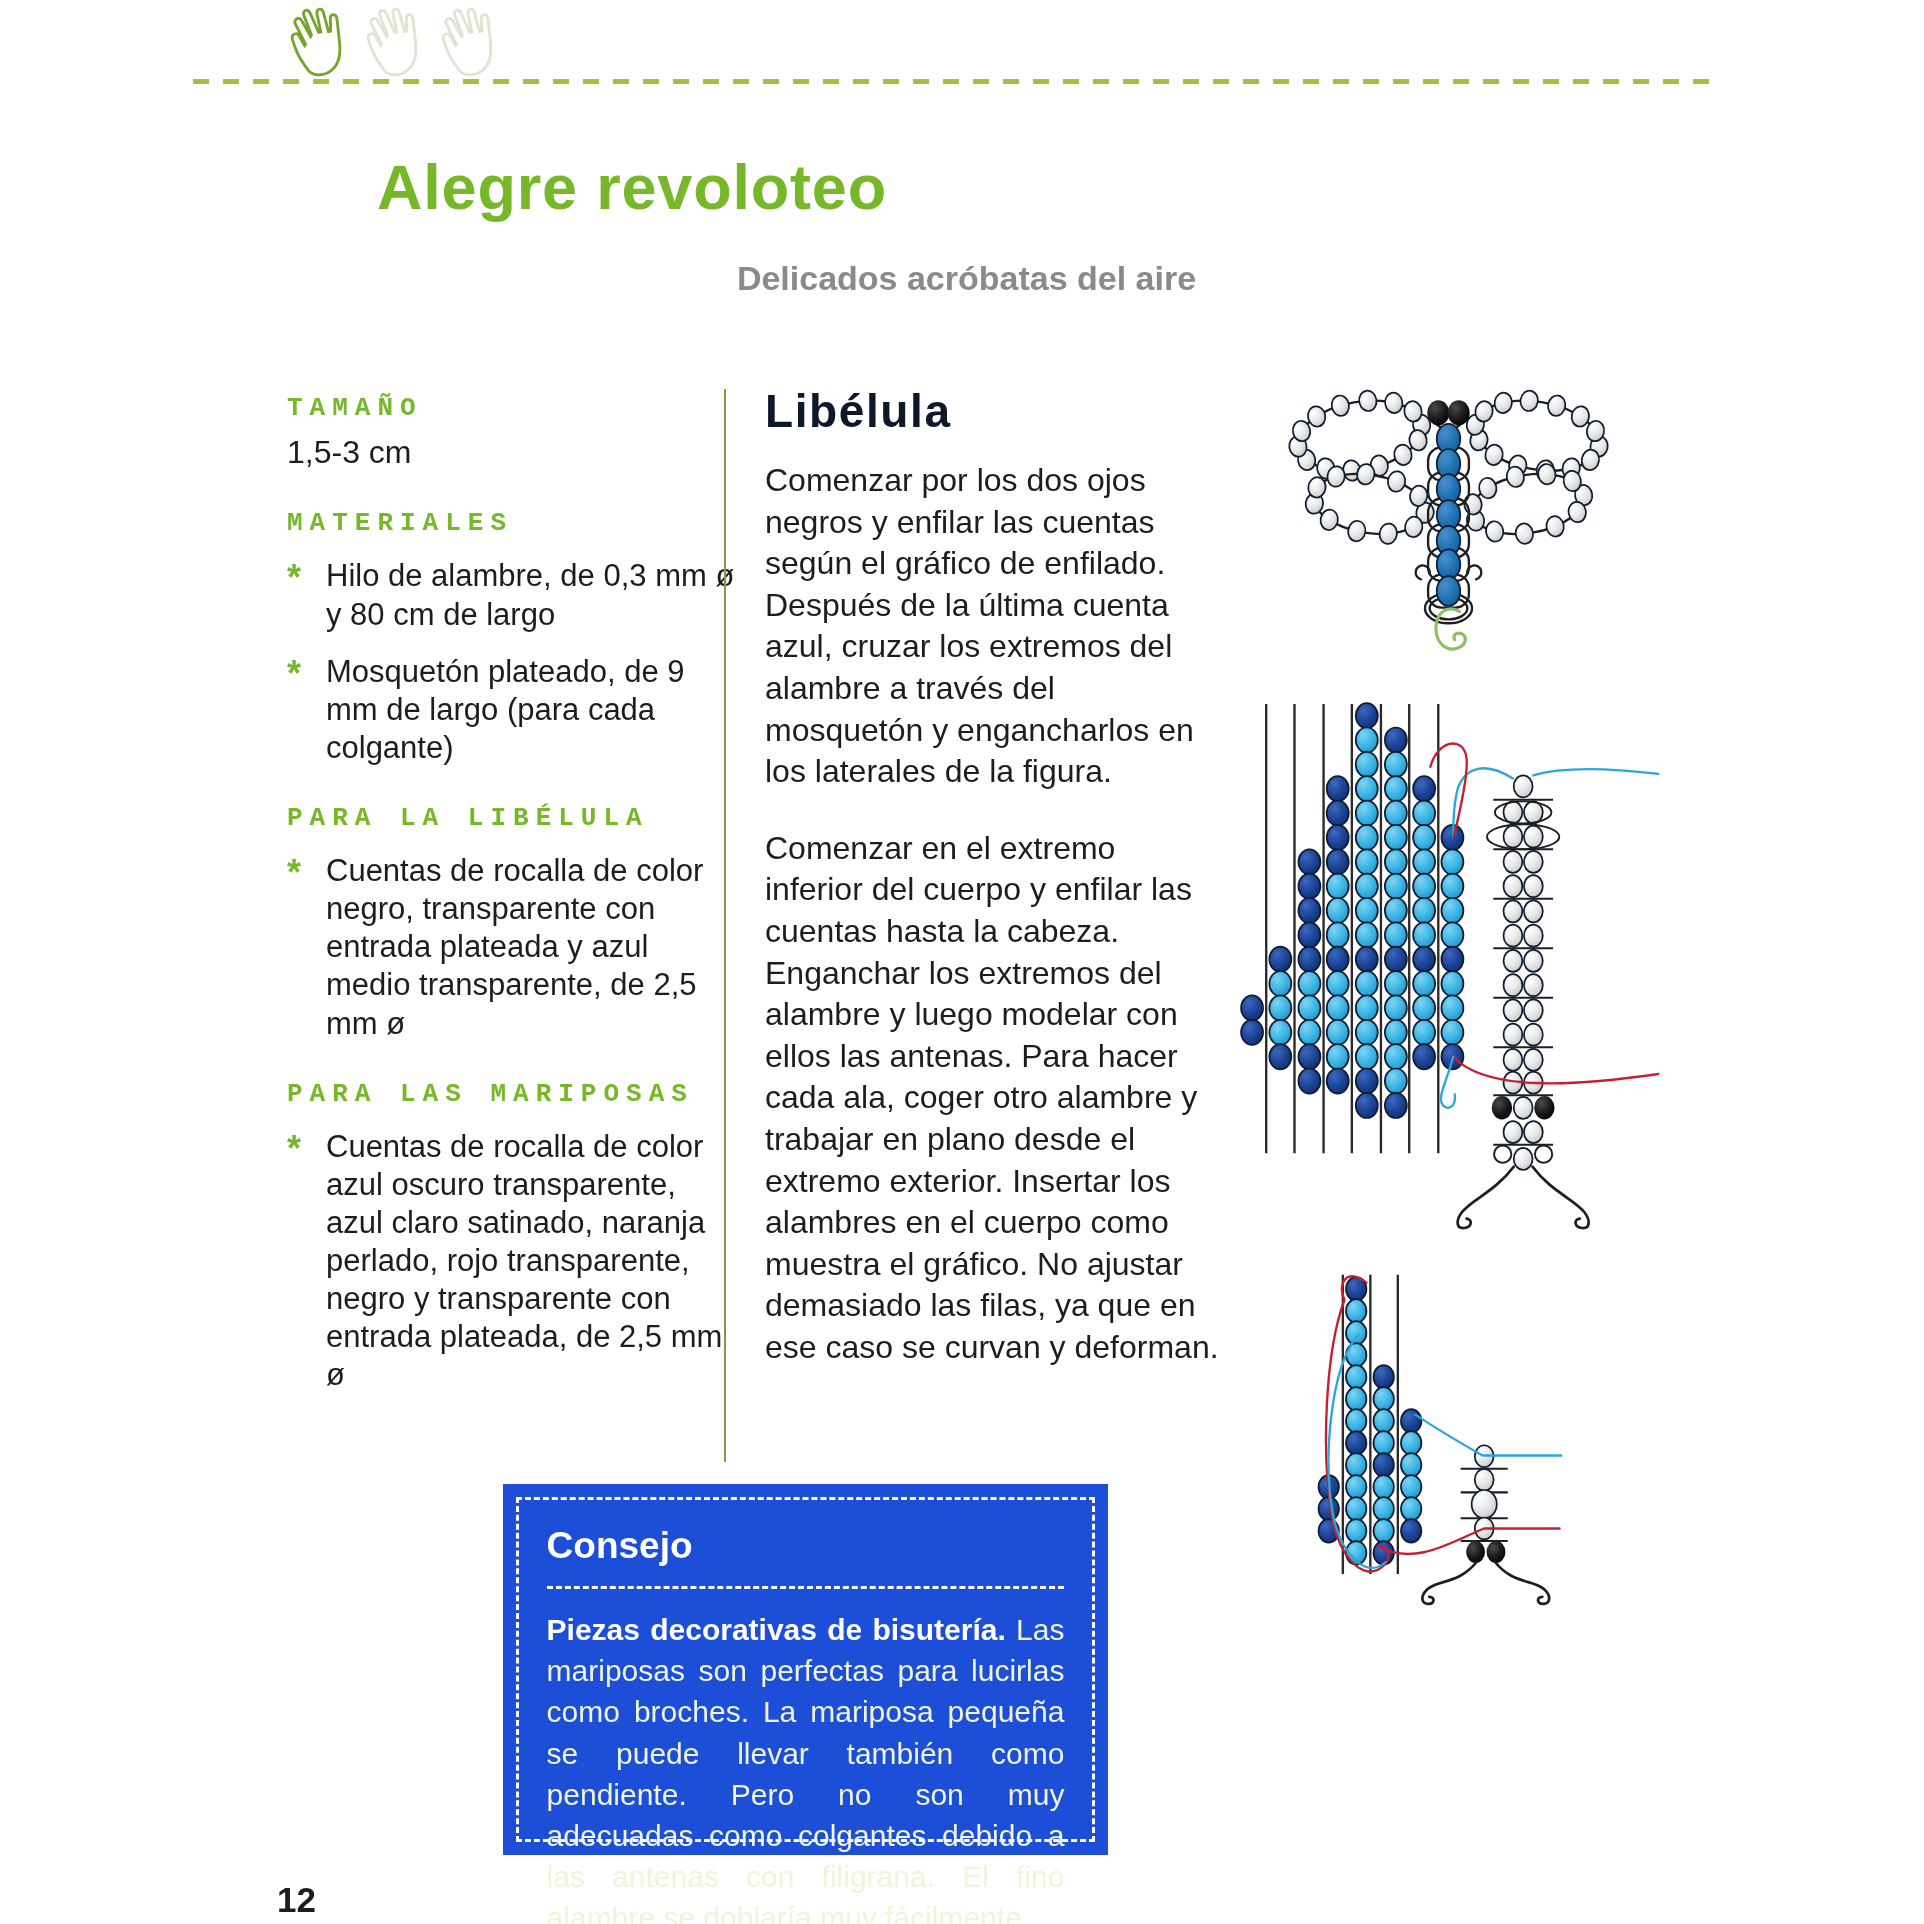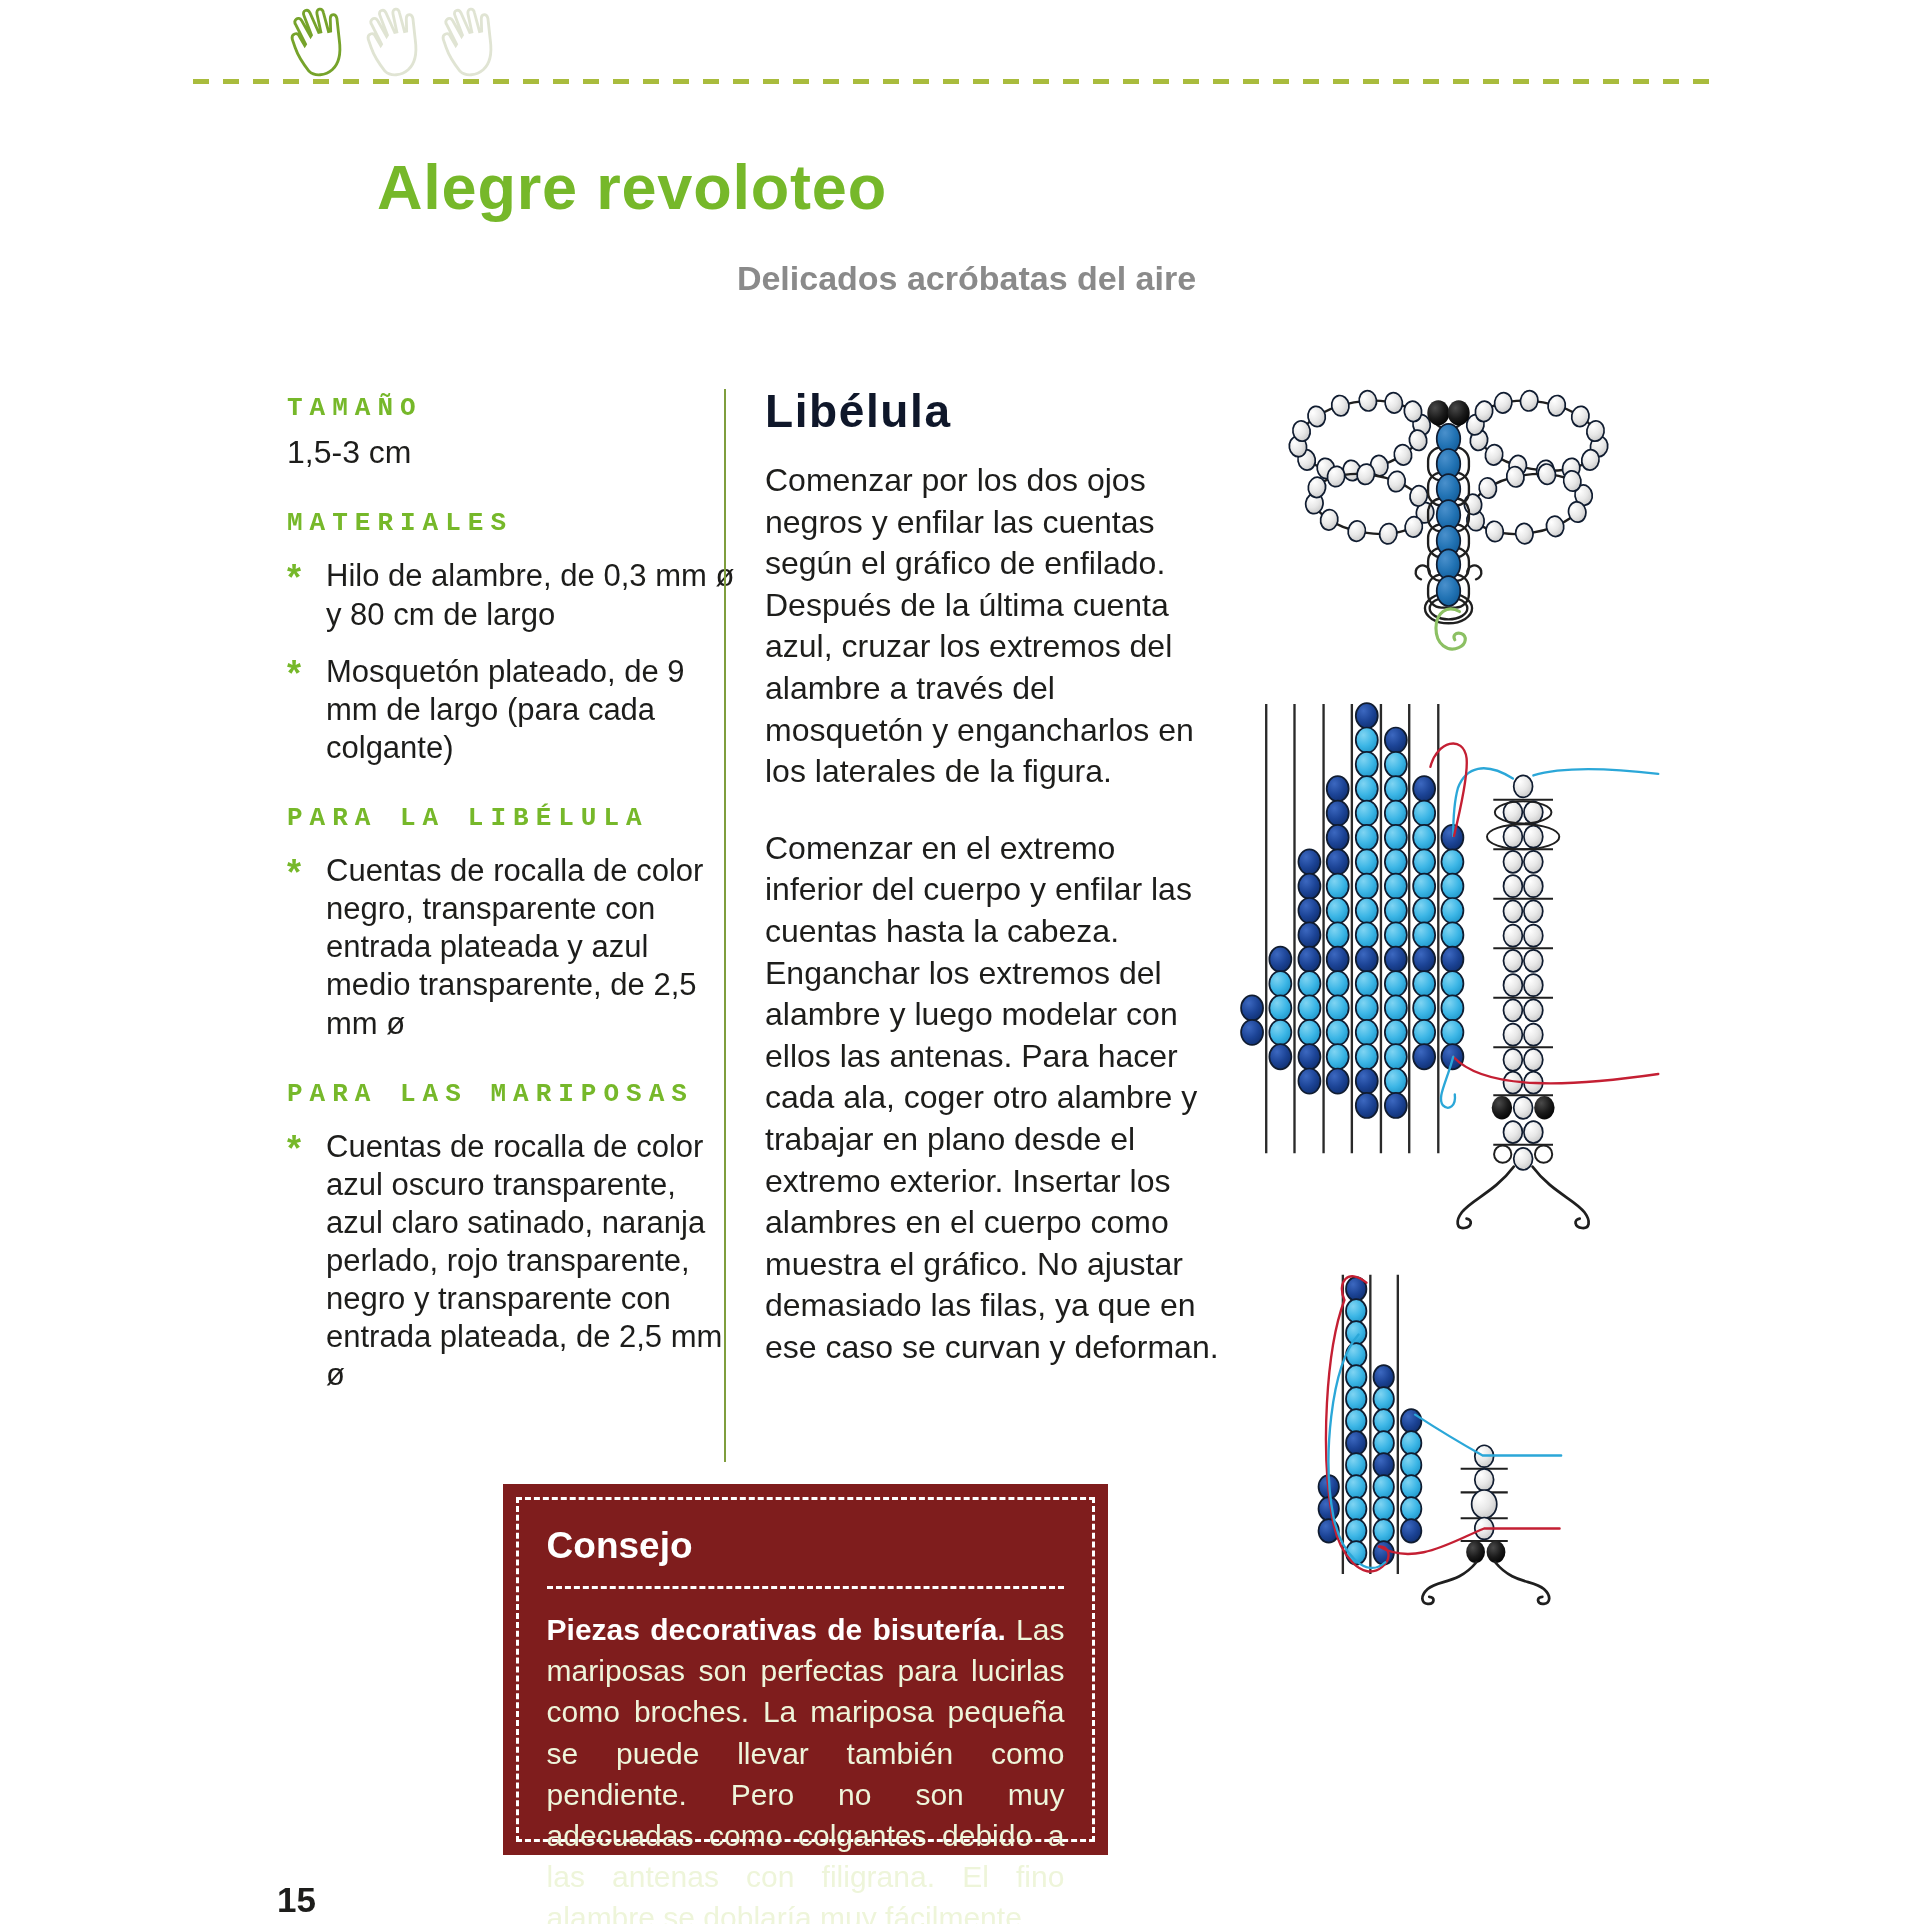--- a/index.html
+++ b/index.html
@@ -29,21 +29,21 @@
   
   .instr{position:absolute;left:765px;top:384px;width:454px;}
   .mid-h{font-size:46px;font-weight:bold;color:#0f172a;letter-spacing:1.6px;margin:0 0 22px 0;}
   .mid-p{font-size:32px;line-height:1.3;margin:0 0 35px 0;}
   
   .dia{position:absolute;}
   #dragonfly{left:1281px;top:376px;}
   #chart-large{left:1234px;top:692px;}
   #chart-small{left:1297px;top:1256px;}
   
-  .tip{position:absolute;left:503px;top:1484px;width:605px;height:371px;background:#7f1d1d;}
+  .tip{position:absolute;left:503px;top:1484px;width:605px;height:371px;background:#1d4ed8;}
   .tip-inner{position:absolute;left:12.6px;top:12.6px;right:12.6px;bottom:12.6px;
     border:3.9px dashed #ffffff;padding:19px 28px 0 28px;box-sizing:border-box;}
   .tip-title{color:#ffffff;font-weight:bold;font-size:37px;margin:6.3px 0 19px 0;}
   .tip-sep{border:none;border-top:3.9px dashed #ffffff;margin:0 0 20.4px 0;}
   .tip-body{color:#eef5da;font-size:30px;line-height:1.37;text-align:justify;margin:0;}
   .tip-lead{color:#ffffff;font-weight:bold;}
   
   .pnum{position:absolute;left:277px;top:1880px;font-size:35px;font-weight:bold;}
 </style>
 </head>
@@ -427,14 +427,14 @@
   </svg>
 
 <div class="tip">
   <div class="tip-inner">
     <div class="tip-title">Consejo</div>
     <hr class="tip-sep">
     <p class="tip-body"><span class="tip-lead">Piezas decorativas de bisutería.</span><span> Las mariposas son perfectas para lucirlas como broches. La mariposa pequeña se puede llevar también como pendiente. Pero no son muy adecuadas como colgantes debido a las antenas con filigrana. El fino alambre se doblaría muy fácilmente.</span></p>
   </div>
 </div>
 
-<div class="pnum">15</div>
+<div class="pnum">12</div>
 
 
 </body></html>

